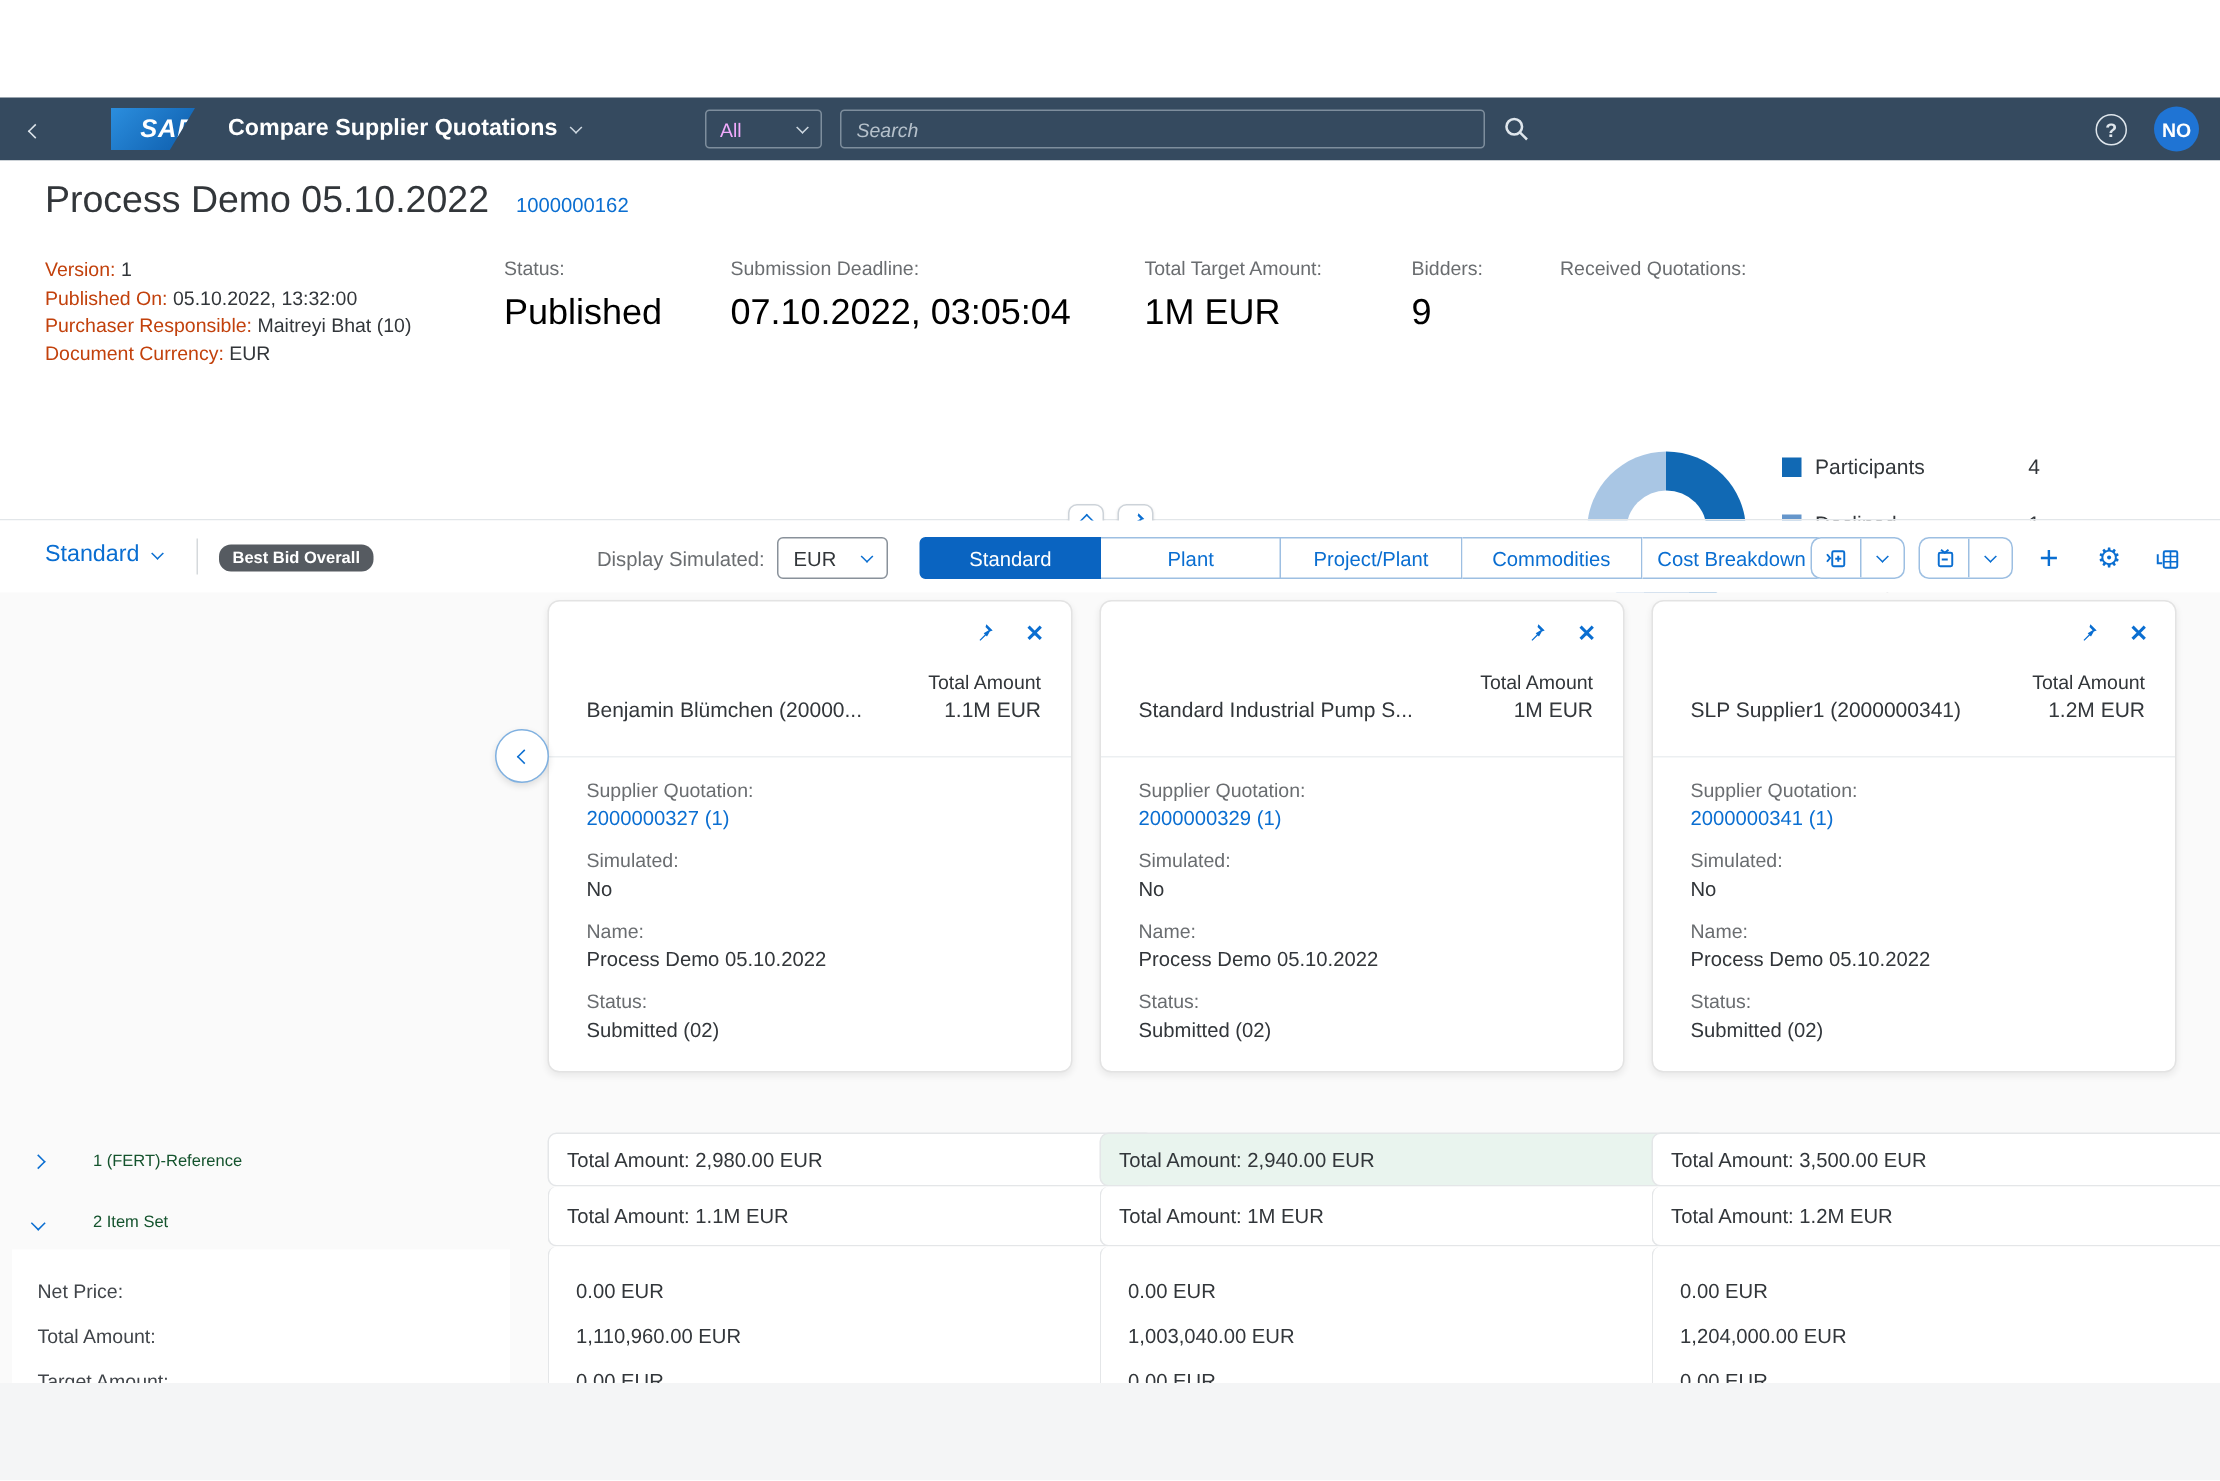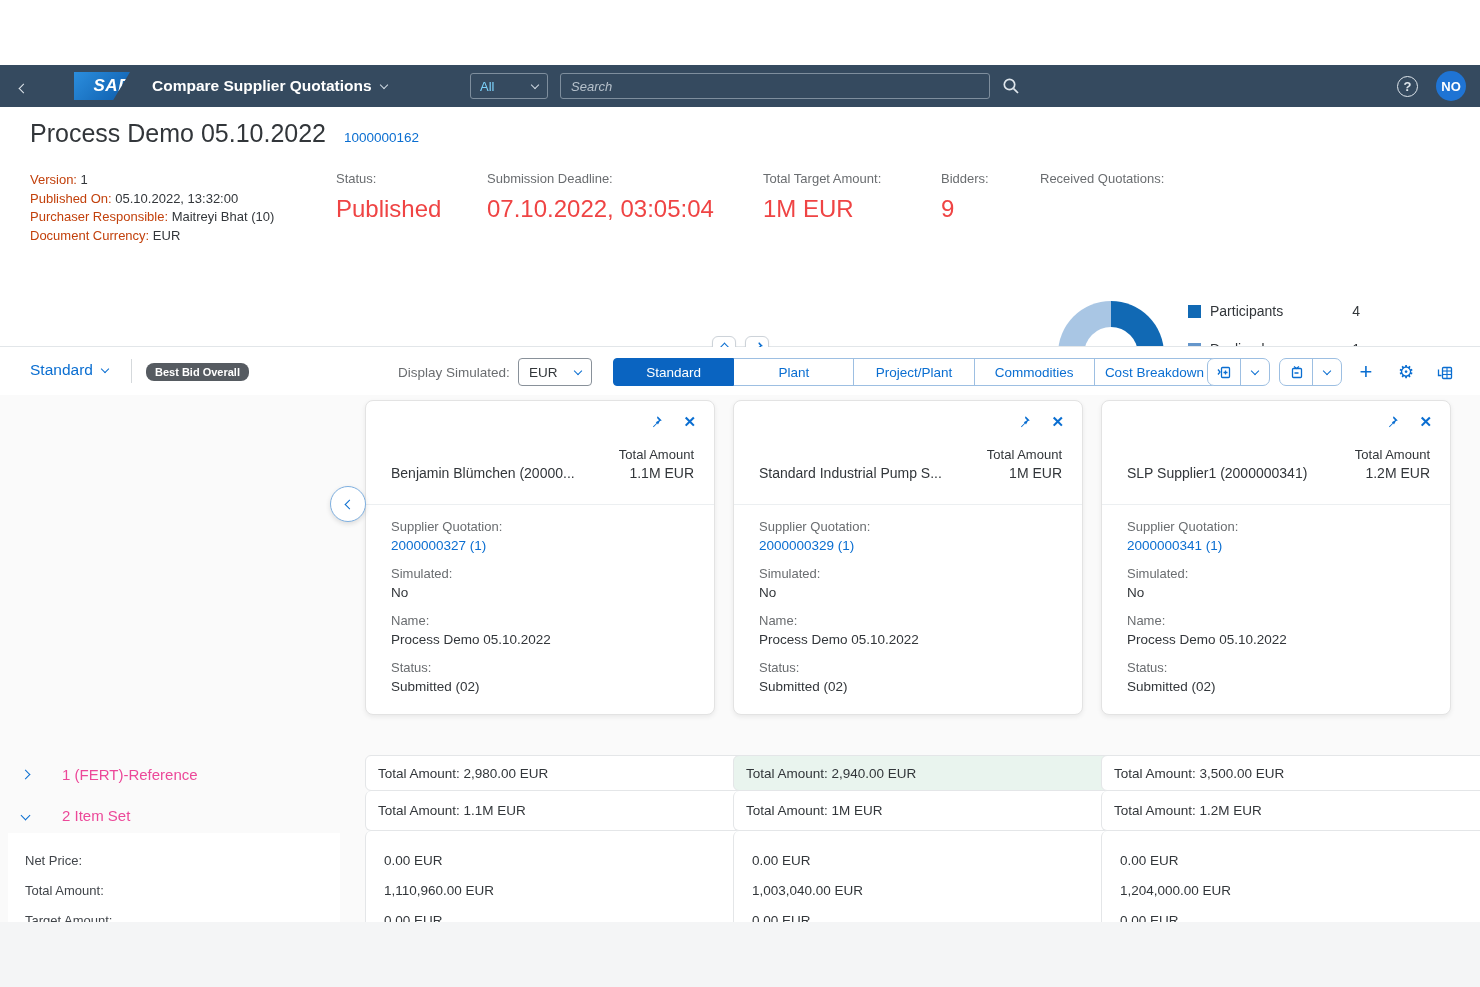--- a/index.html
+++ b/index.html
@@ -13,21 +13,21 @@
   .shell-back { width:46px; text-align:center; color:#dfe6ec; font-size:19px; cursor:pointer; }
   .chv { display:inline-block; width:7px; height:7px; border-right:1.7px solid currentColor;
          border-bottom:1.7px solid currentColor; transform:rotate(45deg); }
   .chv.up { transform:rotate(-135deg); } .chv.left { transform:rotate(135deg); } .chv.right { transform:rotate(-45deg); }
   .sap-logo { width:56px; height:28px; margin-left:28px; background:linear-gradient(135deg,#2b8ede,#0d5cab);
               clip-path:polygon(0 0,100% 0,70% 100%,0 100%); display:flex; align-items:center;justify-content:flex-end; }
   .sap-logo span { color:#fff; font-weight:bold; font-style:italic; font-size:17px; padding-left:6px; letter-spacing:.5px; }
   .shell-title { margin-left:22px; color:#fff; font-size:15.5px; font-weight:bold; display:flex; align-items:center; gap:9px; cursor:pointer; }
   .shell-title .chv { width:6px; height:6px; border-color:#cfd9e2; margin-top:-3px; }
   .scope-select { position:absolute; left:470px; top:8px; width:78px; height:26px; border:1px solid #7e8e9d;
-                  border-radius:3px; color:#7dd3fc; font-size:13px; display:flex; align-items:center;
+                  border-radius:3px; color:#f0abfc; font-size:13px; display:flex; align-items:center;
                   justify-content:space-between; padding:0 9px; cursor:pointer; }
   .scope-select .chv { width:6px; height:6px; border-color:#cfd9e2; margin-top:-3px; }
   .shell-search { position:absolute; left:560px; top:8px; width:430px; height:26px; background:transparent;
                   border:1px solid #7e8e9d; border-radius:3px; color:#e8edf2; font-size:13px; font-style:italic;
                   padding:0 10px; outline:none; }
   .shell-search::placeholder { color:#b6c1cb; font-style:italic; }
   .shell-mag { position:absolute; left:1002px; top:12px; width:18px; height:18px; cursor:pointer; }
   .shell-right { position:absolute; right:14px; top:0; height:42px; display:flex; align-items:center; gap:18px; }
   .help-icon { width:21px; height:21px; border:1.6px solid #dfe6ec; border-radius:50%; color:#dfe6ec;
                font-size:13px; font-weight:bold; display:flex; align-items:center; justify-content:center; cursor:pointer; }
@@ -36,21 +36,21 @@
 
   
   .objheader { position:absolute; top:107px; left:0; width:100%; height:238px; background:#fff; }
   .obj-title-row { position:absolute; top:12px; left:30px; display:flex; align-items:baseline; gap:18px; }
   .obj-title { font-size:25px; font-weight:400; color:#32363a; }
   .obj-doc { font-size:13.5px; color:#0a6ed1; cursor:pointer; }
   .attrs { position:absolute; top:64px; left:30px; font-size:13px; line-height:18.5px; }
   .attrs .lbl { color:#c2410c; } .attrs .val { color:#32363a; }
   .fact { position:absolute; top:64px; }
   .fact .flbl { font-size:13px; color:#6a6d70; }
-  .fact .fval { font-size:24px; font-weight:400; color:#ef4444; margin-top:9px; }
+  .fact .fval { font-size:24px; font-weight:400; color:#000000; margin-top:9px; }
   .donut { position:absolute; left:1058px; top:194px; width:106px; height:106px; border-radius:50%; }
   .donut::after { content:""; position:absolute; left:26px; top:26px; width:54px; height:54px;
                   background:#fff; border-radius:50%; }
   .legend { position:absolute; left:1188px; top:196px; width:172px; }
   .legend-row { display:flex; align-items:center; margin-bottom:22px; font-size:14px; color:#32363a; }
   .legend-row .sw { width:13px; height:13px; margin-right:9px; flex:none; }
   .legend-row .cnt { margin-left:auto; }
 
   
   .hdr-divider { position:absolute; top:346px; left:0; width:100%; height:1px; background:#e2e6e9; }
@@ -104,21 +104,21 @@
   .cfield .cv { font-size:13.5px; color:#32363a; margin-top:4px; }
   .cfield .cv.link { color:#0a6ed1; cursor:pointer; }
   .scroll-left { position:absolute; left:330px; top:486px; width:36px; height:36px; border-radius:50%;
                  background:#fff; border:1px solid #7fb0e0; color:#0a6ed1; display:flex; align-items:center;
                  justify-content:center; box-shadow:0 2px 5px rgba(0,0,0,.12); cursor:pointer; z-index:5; }
   .scroll-left .chv { width:7px; height:7px; margin-left:3px; }
 
   
   .grp-row { position:absolute; left:0; width:356px; height:38px; display:flex; align-items:center; cursor:pointer; }
   .grp-row .chv { color:#0a6ed1; width:7px; height:7px; margin-left:22px; }
-  .grp-row .glabel { margin-left:33px; font-size:15px; color:#ec4899; }
+  .grp-row .glabel { margin-left:33px; font-size:11px; color:#14532d; }
   .labels-panel { position:absolute; left:8px; top:833px; width:332px; height:89px; background:#fff; }
   .labels-panel .plabel { position:absolute; left:17px; font-size:13px; color:#41454a; }
 
   .cmp-col { position:absolute; top:755px; width:405px; }
   .cmp-box { background:#fff; border:1px solid #e4e6e8; border-radius:6px; margin-bottom:0; }
   .cmp-ref { height:36px; display:flex; align-items:center; padding:0 12px; font-size:13.5px; color:#32363a; }
   .cmp-ref.best { background:#e9f4ee; }
   .cmp-total { height:40px; display:flex; align-items:center; padding:0 12px; font-size:13.5px; color:#32363a; margin-top:0; border-top:none; }
   .cmp-vals { padding:14px 0 8px 18px; font-size:13.5px; color:#32363a; border-top:none; }
   .cmp-vals div { height:30px; display:flex; align-items:center; }

